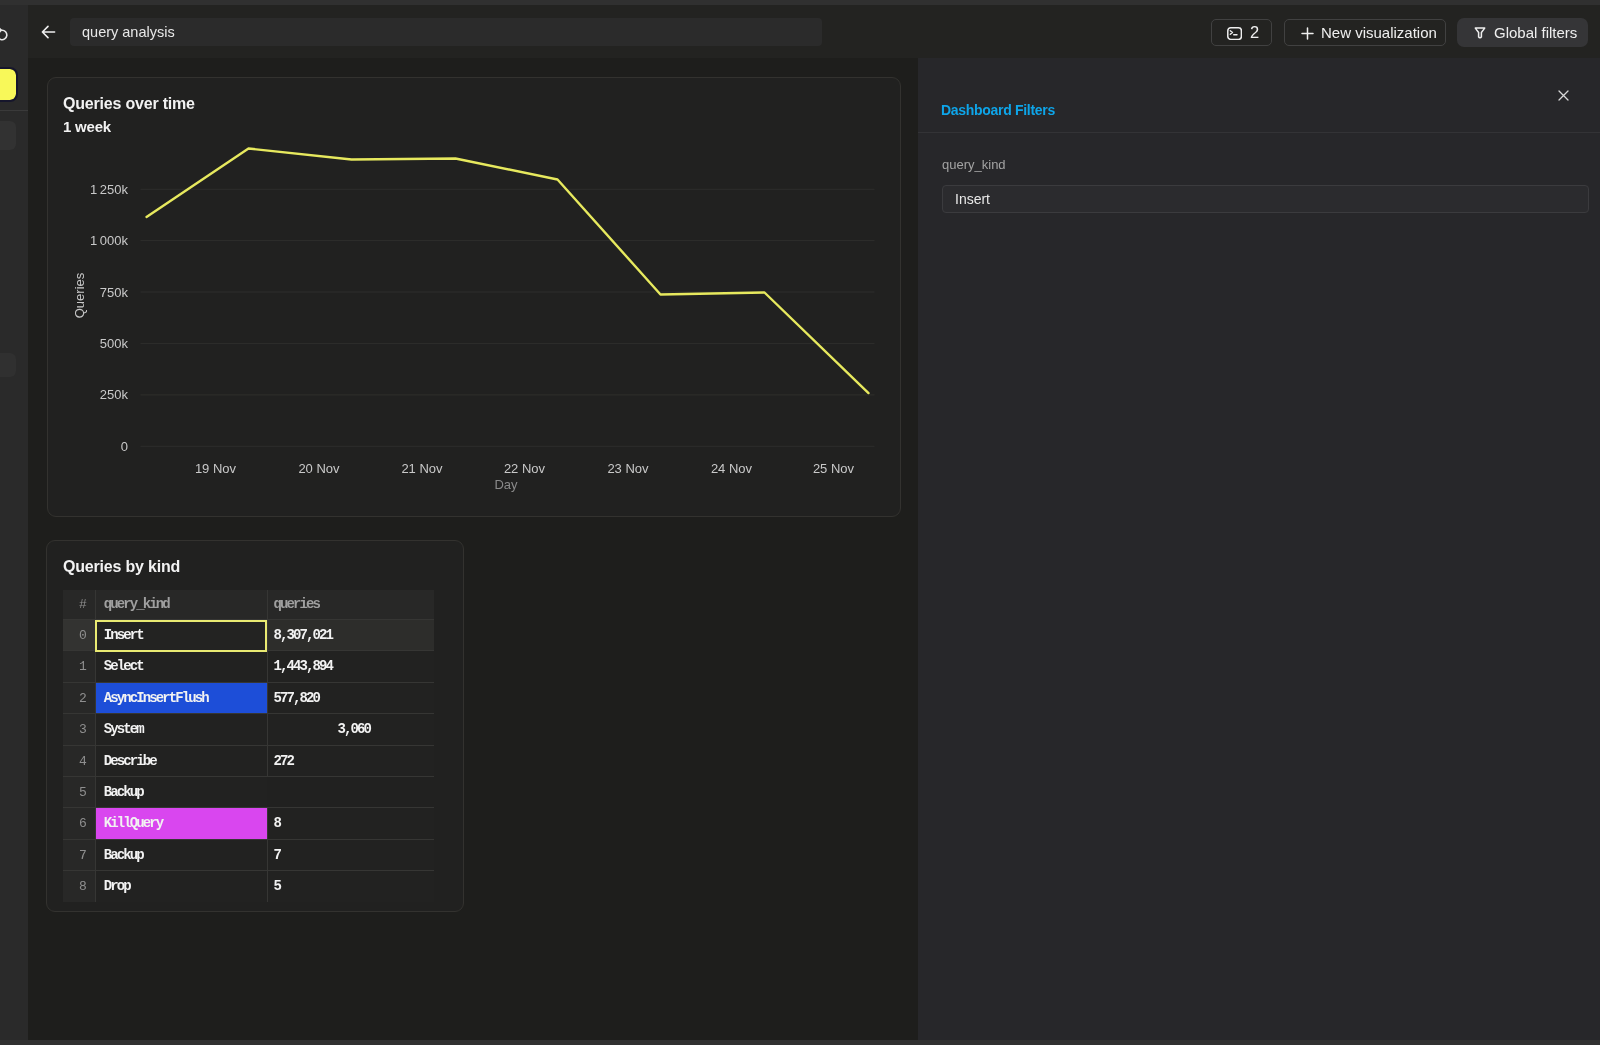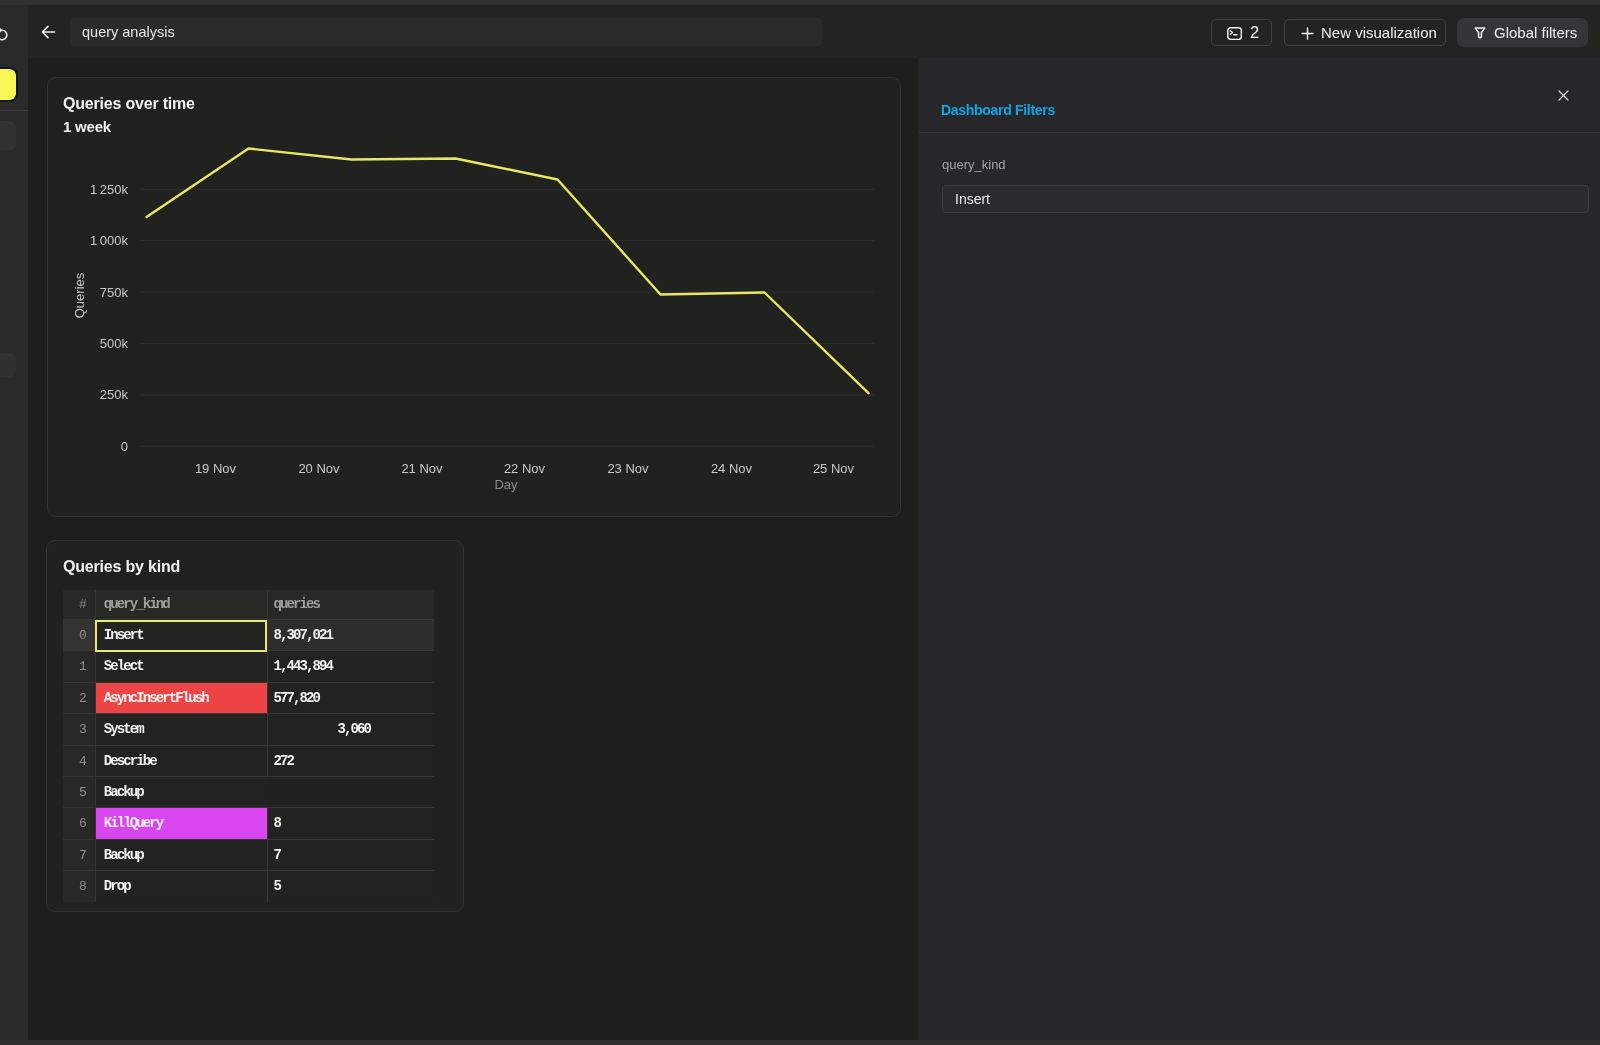--- a/index.html
+++ b/index.html
@@ -121,21 +121,21 @@
           </div>
           <div style="width:167.6px; background:#2d2d2b; border-left:1px solid #363634; line-height:31.4px; padding-left:6px; letter-spacing:-1.9px; font-weight:bold; color:#f2f2f2;">8,307,021</div>
         </div>
       <div style="display:flex; height:31.4px; border-top:1px solid #363634; font-size:14px;">
           <div style="width:31.8px; background:#282827; text-align:right; padding-right:8px; line-height:31.4px; color:#8f8f8f; font-size:13px;">1</div>
           <div style="width:172px; background:#222221; border-left:1px solid #363634; line-height:31.4px; padding-left:8px; letter-spacing:-1.9px; font-weight:bold; color:#f2f2f2;">Select</div>
           <div style="width:167.6px; background:#222221; border-left:1px solid #363634; line-height:31.4px; padding-left:6px; letter-spacing:-1.9px; font-weight:bold; color:#f2f2f2;">1,443,894</div>
         </div>
       <div style="display:flex; height:31.4px; border-top:1px solid #363634; font-size:14px;">
           <div style="width:31.8px; background:#282827; text-align:right; padding-right:8px; line-height:31.4px; color:#8f8f8f; font-size:13px;">2</div>
-          <div style="width:172px; background:#ef4444; border-left:1px solid #363634; line-height:31.4px; padding-left:8px; letter-spacing:-1.9px; font-weight:bold; color:#f2f2f2;">AsyncInsertFlush</div>
+          <div style="width:172px; background:#1d4ed8; border-left:1px solid #363634; line-height:31.4px; padding-left:8px; letter-spacing:-1.9px; font-weight:bold; color:#f2f2f2;">AsyncInsertFlush</div>
           <div style="width:167.6px; background:#222221; border-left:1px solid #363634; line-height:31.4px; padding-left:6px; letter-spacing:-1.9px; font-weight:bold; color:#f2f2f2;">577,820</div>
         </div>
       <div style="display:flex; height:31.4px; border-top:1px solid #363634; font-size:14px;">
           <div style="width:31.8px; background:#282827; text-align:right; padding-right:8px; line-height:31.4px; color:#8f8f8f; font-size:13px;">3</div>
           <div style="width:172px; background:#222221; border-left:1px solid #363634; line-height:31.4px; padding-left:8px; letter-spacing:-1.9px; font-weight:bold; color:#f2f2f2;">System</div>
           <div style="width:167.6px; background:#222221; border-left:1px solid #363634; line-height:31.4px; padding-left:6px; letter-spacing:-1.9px; font-weight:bold; color:#f2f2f2;text-align:center;">3,060</div>
         </div>
       <div style="display:flex; height:31.4px; border-top:1px solid #363634; font-size:14px;">
           <div style="width:31.8px; background:#282827; text-align:right; padding-right:8px; line-height:31.4px; color:#8f8f8f; font-size:13px;">4</div>
           <div style="width:172px; background:#222221; border-left:1px solid #363634; line-height:31.4px; padding-left:8px; letter-spacing:-1.9px; font-weight:bold; color:#f2f2f2;">Describe</div>

